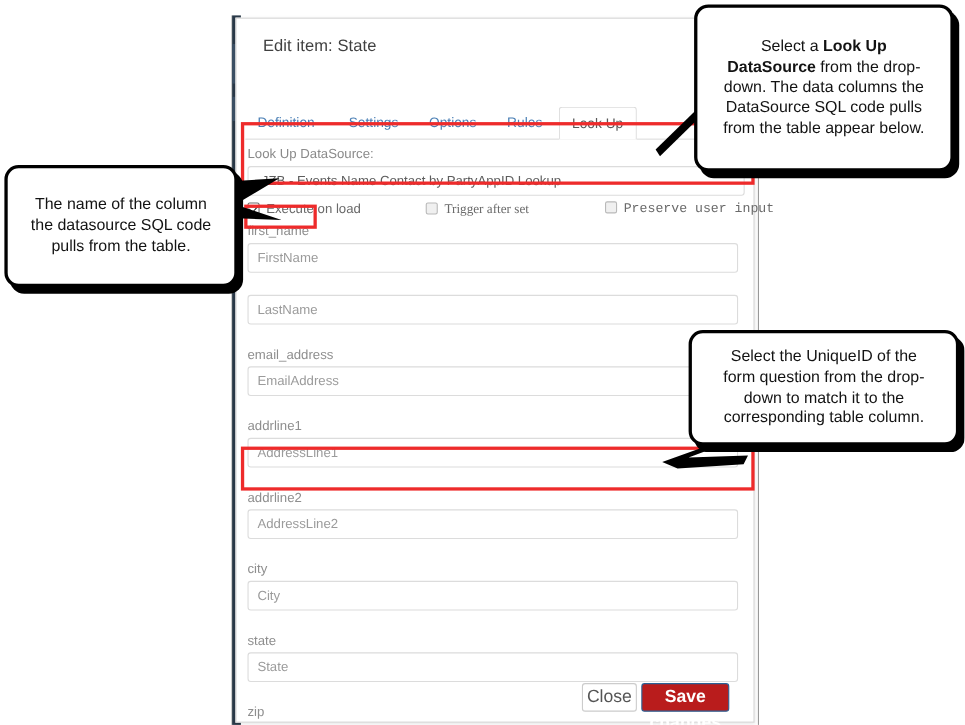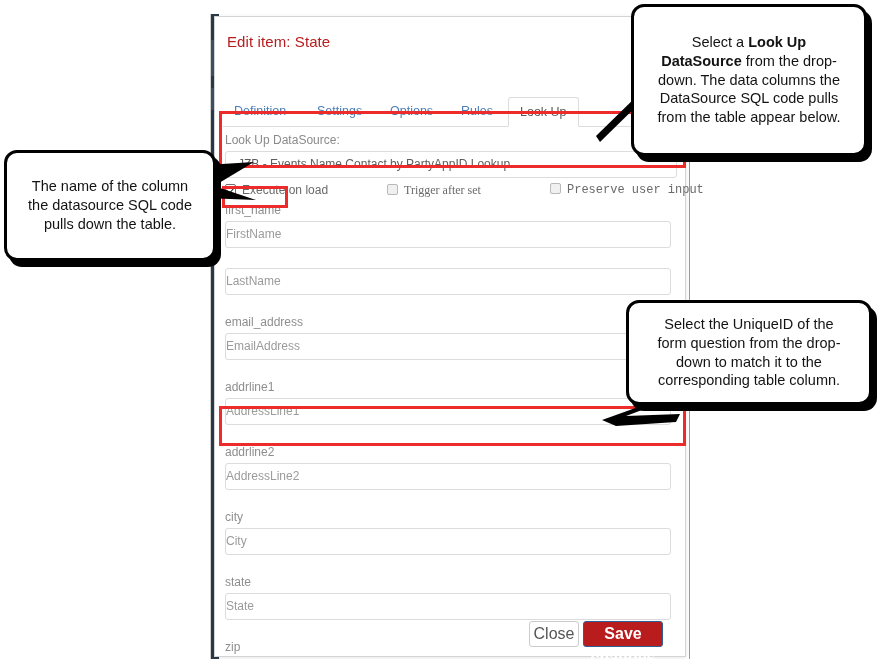--- a/index.html
+++ b/index.html
@@ -56,24 +56,24 @@
     width: 472px;
     height: 641px;
     background: #ffffff;
     border: 1px solid #d4d4d4;
     box-sizing: border-box;
     box-shadow: 0 1px 4px rgba(0,0,0,0.10);
   }
 
   .modal-title {
     position: absolute;
-    left: 12px;
+    left: 24px;
     top: 16px;
     font-size: 15px;
-    color: #b91c1c;
+    color: #404040;
     letter-spacing: 0.1px;
   }
 
   
   .tabs {
     position: absolute;
     left: 8px;
     top: 80px;
     width: 456px;
     height: 30px;
@@ -188,21 +188,21 @@
     position: relative;
     width: 446px;
     height: 27px;
     border: 1px solid #dcdcdc;
     border-radius: 3px;
     background: #ffffff;
     box-sizing: border-box;
     font-size: 12px;
     color: #9b9b9b;
     line-height: 25px;
-    padding-left: 0;
+    padding-left: 8px;
     margin-top: 3px;
     cursor: pointer;
   }
 
   
   .footer {
     position: absolute;
     left: 10px;
     right: 10px;
     top: 604px;
@@ -376,20 +376,20 @@
     <polygon points="84,0 78,6 30,24 84,22 80,30 20,34 6,28" fill="#000000"></polygon>
   </svg>
 
   <div class="callout" style="left:631px; top:4px; width:236px; height:152px;">
     <p>
       <span>Select a </span><b>Look Up DataSource</b><span> from the drop-down. The data columns the DataSource SQL code pulls from the table appear below.</span>
     </p>
   </div>
 
   <div class="callout" style="left:4px; top:150px; width:212px; height:111px;">
-    <p>The name of the column the datasource SQL code pulls down the table.</p>
+    <p>The name of the column the datasource SQL code pulls from the table.</p>
   </div>
 
   <div class="callout" style="left:626px; top:300px; width:246px; height:105px;">
     <p>Select the UniqueID of the form question from the drop-down to match it to the corresponding table column.</p>
   </div>
 
 </div>
 
 </body></html>

